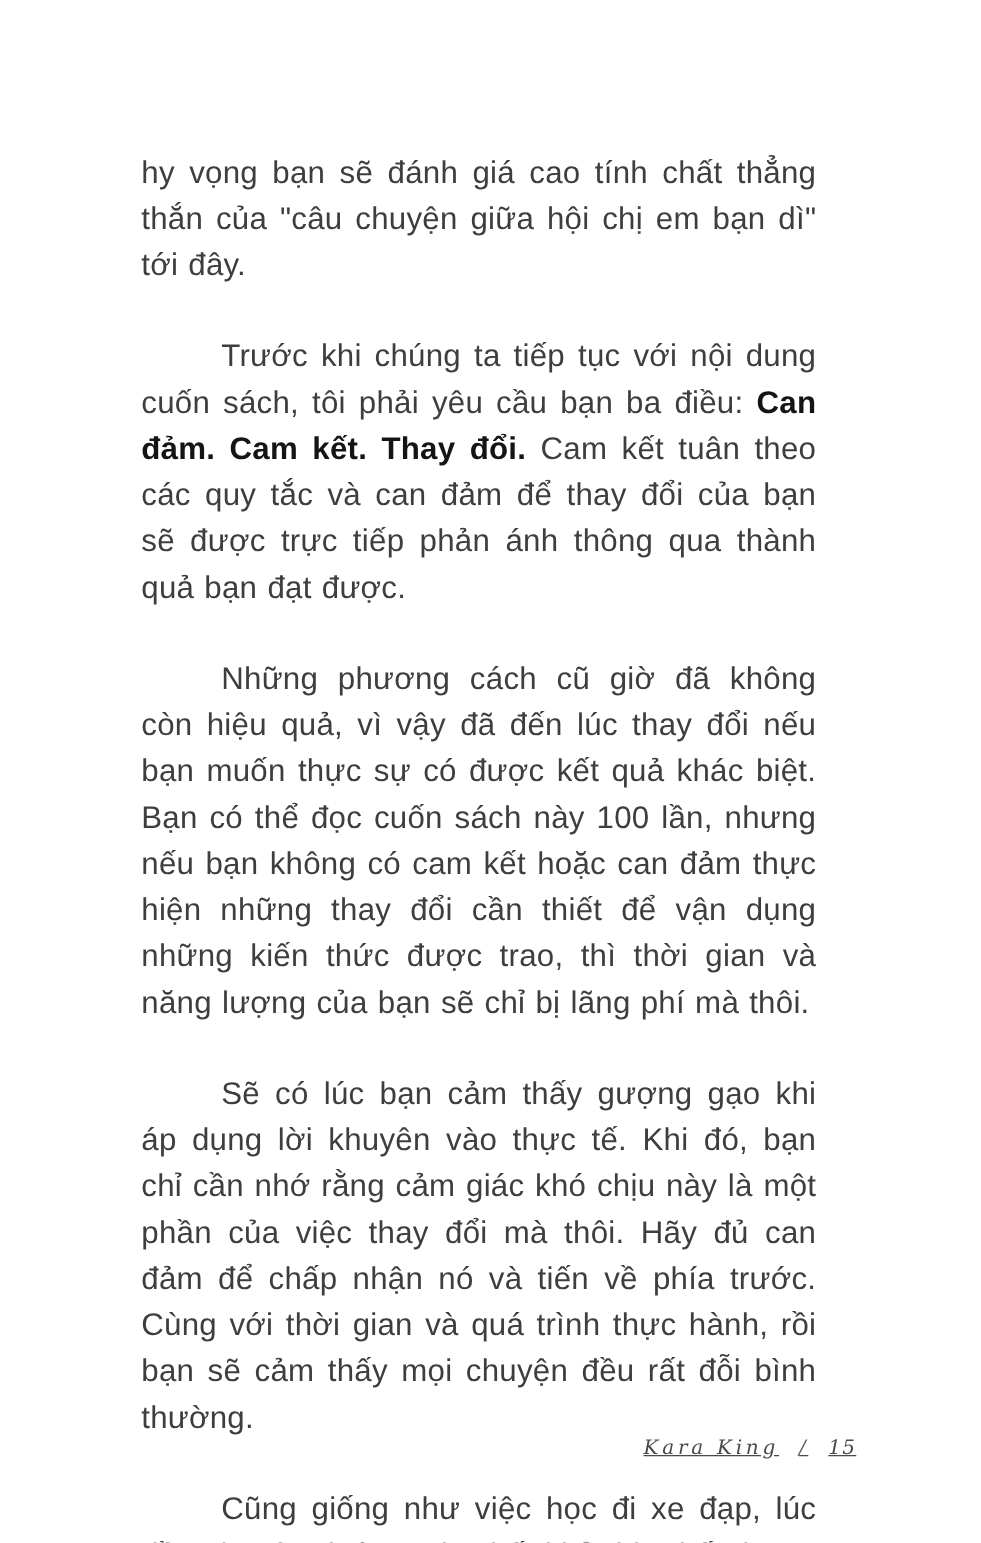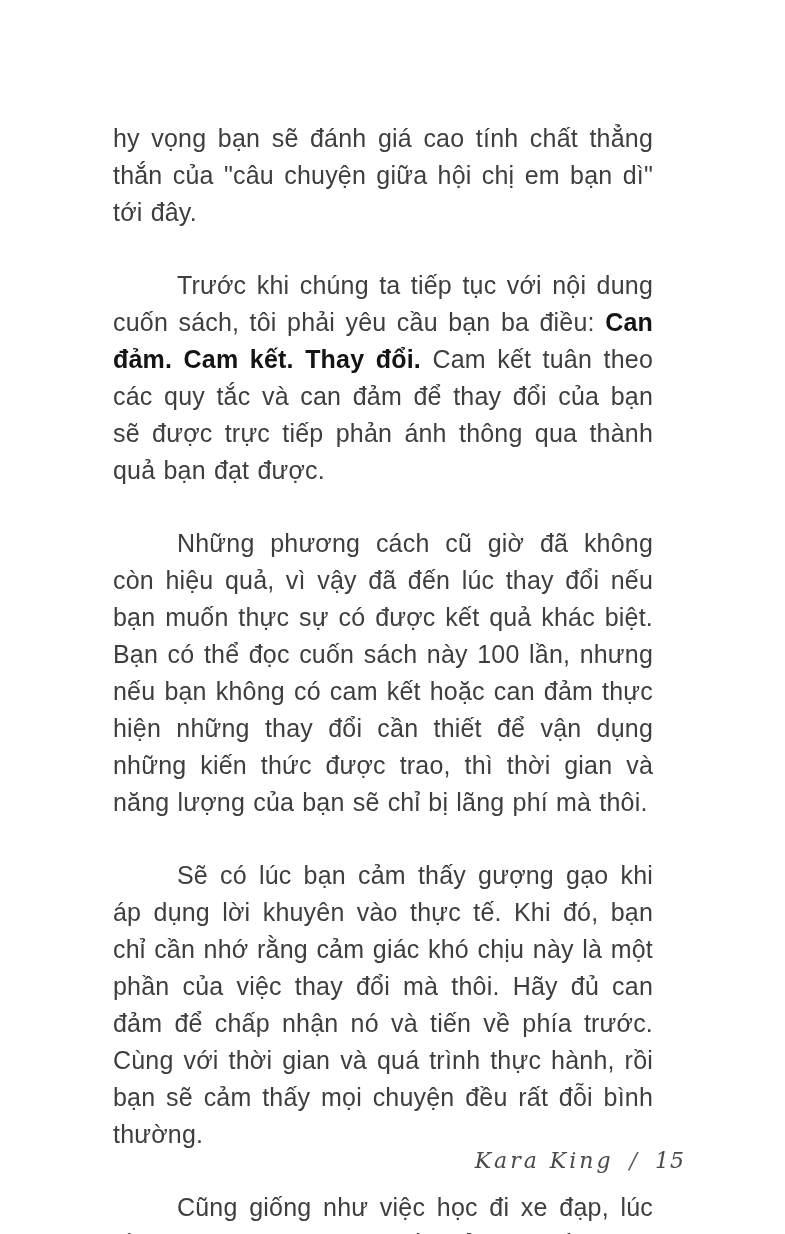--- a/index.html
+++ b/index.html
@@ -45,26 +45,27 @@
   .page-body span.bold {
     font-weight: 700;
     color: #141414;
   }
   .page-footer {
     position: absolute;
     right: 100px;
     top: 1148px;
     font-family: "DejaVu Serif", cursive, serif;
     font-style: italic;
-    font-size: 22px;
+    font-size: 16px;
     color: #4a4a4a;
     letter-spacing: 2px;
     display: flex;
     align-items: baseline;
     gap: 16px;
+    text-decoration: underline;
   }
   .page-footer .author {
     letter-spacing: 3px;
   }
   .page-footer .sep {
     color: #5a5a5a;
   }
   .page-footer .pagenum {
     letter-spacing: 1px;
   }

